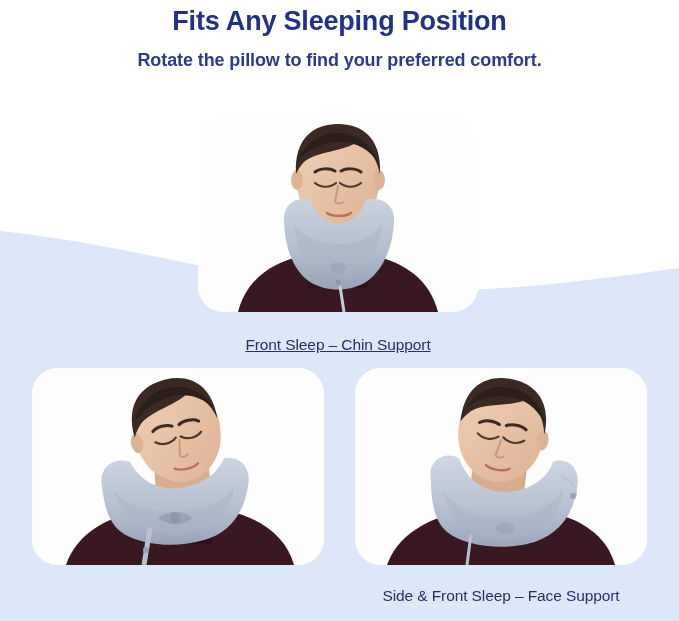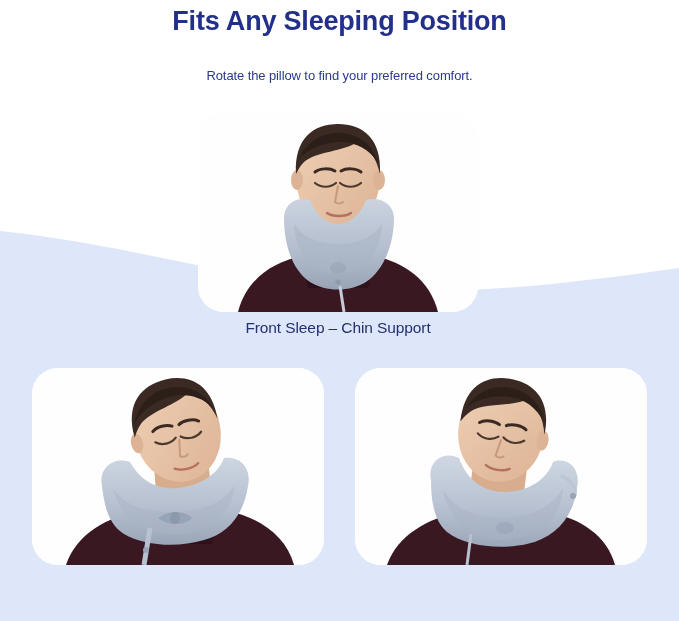--- a/index.html
+++ b/index.html
@@ -16,39 +16,39 @@
   .bg-white { position:absolute; inset:0; background:#ffffff; }
   .bg-curve { position:absolute; left:0; top:0; width:679px; height:621px; }
 
   
   .header { position:absolute; left:0; top:0; width:679px; text-align:center; }
   .headline {
     font-size:27px; font-weight:bold; letter-spacing:-0.2px;
     color:#22308A; margin-top:4px; line-height:34px;
   }
   .subhead {
-    font-size:13px; font-weight:400; color:#2B3A8F;
-    margin-top:26px; line-height:24px; letter-spacing:-0.1px;
+    font-size:18px; font-weight:700; color:#2B3A8F;
+    margin-top:10px; line-height:24px; letter-spacing:-0.1px;
   }
 
   
   .card {
     position:absolute; background:#ffffff; border-radius:26px; overflow:hidden;
   }
   #card-top    { left:198px; top:112px; width:280px; height:200px; }
   #card-left   { left:32px;  top:368px; width:292px; height:197px; }
   #card-right  { left:355px; top:368px; width:292px; height:197px; }
   .photo { position:absolute; inset:0; width:100%; height:100%; display:block; }
 
   
   .caption {
     position:absolute; text-align:center;
     font-size:15.5px; color:#24306F; line-height:20px; letter-spacing:-0.1px;
   }
-  #cap-top   { left:198px; top:318px; width:280px; }
+  #cap-top   { left:198px; top:335px; width:280px;text-decoration:underline; }
   #cap-left  { left:20px;  top:586px; width:316px; }
   #cap-right { left:343px; top:586px; width:316px; }
 </style>
 </head>
 <body>
 
 <div id="stage">
 
   <div class="bg-white"></div>
 
@@ -199,14 +199,15 @@
                C214,88 226,102 222,120 C218,150 200,170 172,176 C144,182 110,178 92,164
                C78,152 76,130 76,112 Z" fill="url(#pg3)"></path>
       <path d="M88,122 C100,142 124,152 152,150 C180,148 200,136 208,120
                C206,150 186,168 152,172 C116,174 94,152 88,122 Z" fill="#A9B4C5" opacity="0.5"></path>
       <ellipse cx="150" cy="160" rx="9" ry="6" fill="#99A5B8" opacity="0.65"></ellipse>
       <path d="M206,108 C216,112 222,120 220,128" stroke="#BCC5D4" stroke-width="3" fill="none"></path>
       <circle cx="218" cy="128" r="3" fill="#97A3B6"></circle>
       <path d="M116,166 L112,197" stroke="#B7C1D1" stroke-width="3" fill="none"></path>
     </svg>
   </div>
+  <div class="caption" id="cap-right">Side &amp; Front Sleep – Face Support</div>
 
 </div>
 
 </body></html>

